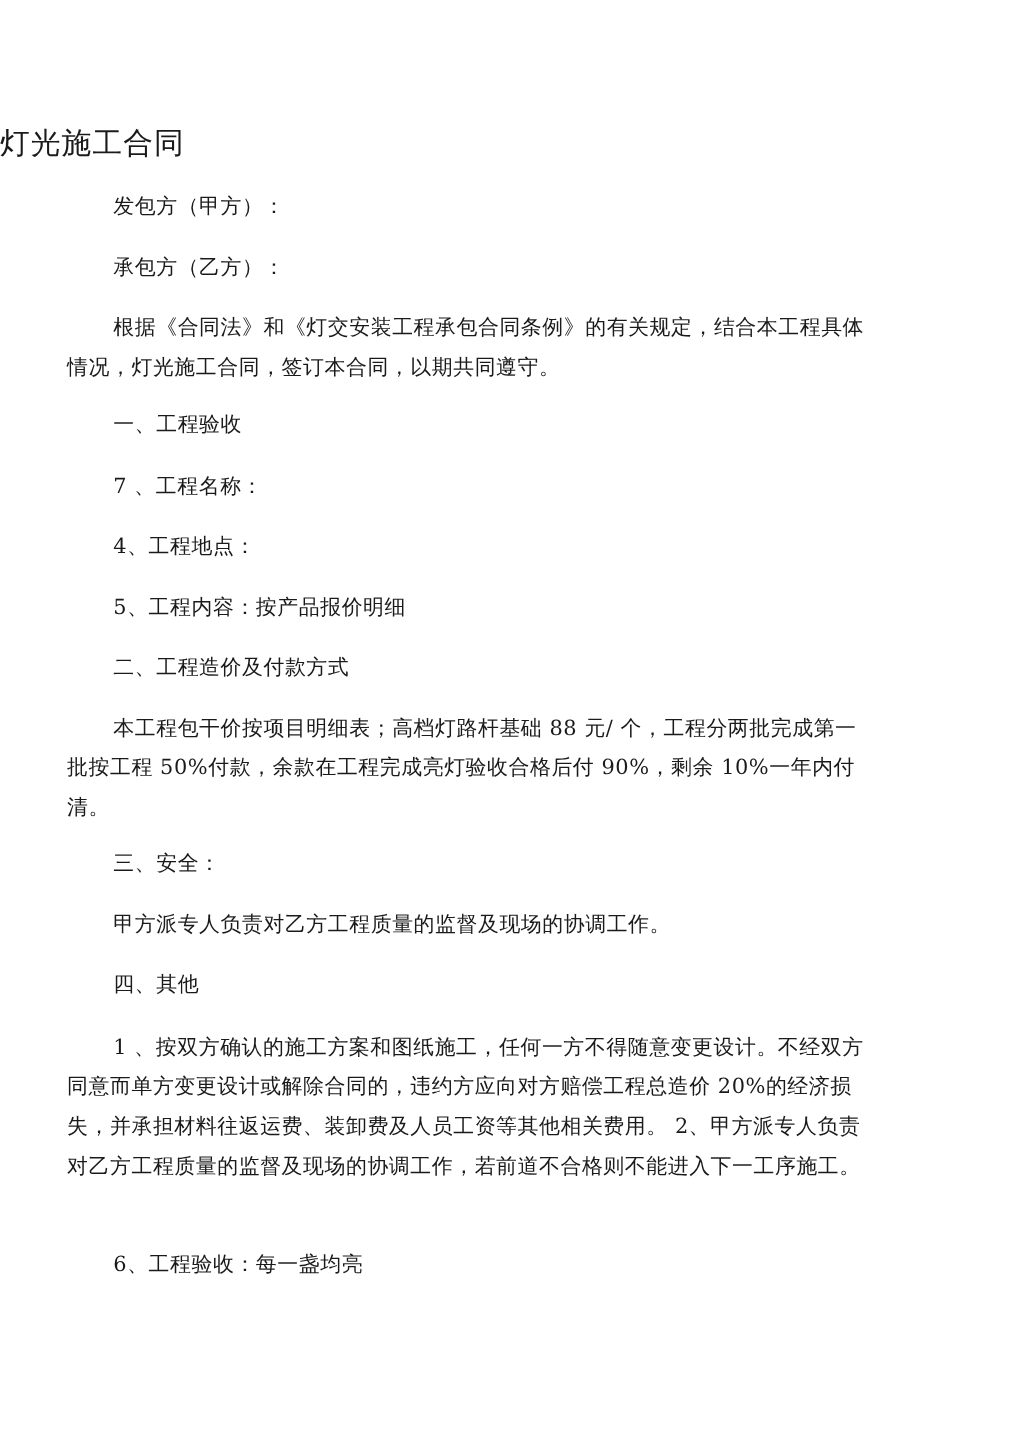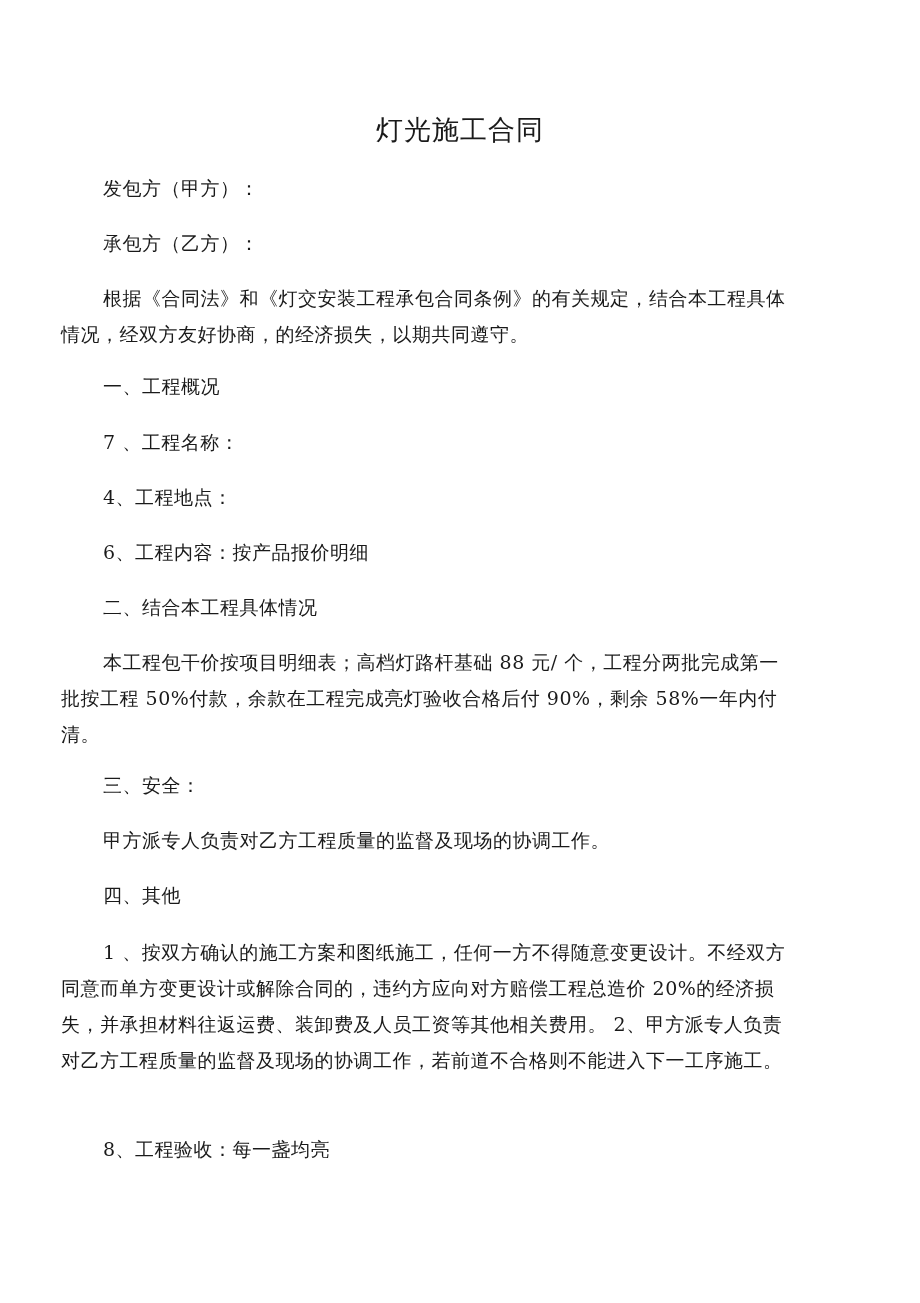--- a/index.html
+++ b/index.html
@@ -3,45 +3,45 @@
 <meta charset="utf-8">
 <style>
   html, body { margin: 0; padding: 0; background: #ffffff; }
   body {
     width: 920px; height: 1303px; position: relative; overflow: hidden;
     font-family: "DejaVu Serif", "Liberation Serif", serif;
     color: #1a1a1a;
   }
   .title {
     position: absolute; left: 0; top: 112px; width: 920px;
-    text-align: center; font-size: 27px; letter-spacing: 1px;
+    font-size: 27px; letter-spacing: 1px;
   }
   .p {
     position: absolute; left: 61px; width: 730px;
     font-size: 19px; line-height: 36px; letter-spacing: 0.5px;
   }
   .indent { text-indent: 42px; }
 </style>
 </head>
 <body>
 
 <div>
   <div class="title">灯光施工合同</div>
 
   <div class="p indent" style="top:170px">发包方（甲方）：</div>
   <div class="p indent" style="top:225px">承包方（乙方）：</div>
-  <div class="p indent" style="top:280px">根据《合同法》和《灯交安装工程承包合同条例》的有关规定，结合本工程具体情况，经双方友好协商，的经济损失，以期共同遵守。</div>
+  <div class="p indent" style="top:280px">根据《合同法》和《灯交安装工程承包合同条例》的有关规定，结合本工程具体情况，灯光施工合同，签订本合同，以期共同遵守。</div>
 
-  <div class="p indent" style="top:368px">一、工程概况</div>
+  <div class="p indent" style="top:368px">一、工程验收</div>
   <div class="p indent" style="top:424px">7 、工程名称：</div>
   <div class="p indent" style="top:479px">4、工程地点：</div>
-  <div class="p indent" style="top:534px">6、工程内容：按产品报价明细</div>
+  <div class="p indent" style="top:534px">5、工程内容：按产品报价明细</div>
 
-  <div class="p indent" style="top:589px">二、结合本工程具体情况</div>
-  <div class="p indent" style="top:644px">本工程包干价按项目明细表；高档灯路杆基础 88 元/ 个，工程分两批完成第一批按工程 50%付款，余款在工程完成亮灯验收合格后付 90%，剩余 58%一年内付清。</div>
+  <div class="p indent" style="top:589px">二、工程造价及付款方式</div>
+  <div class="p indent" style="top:644px">本工程包干价按项目明细表；高档灯路杆基础 88 元/ 个，工程分两批完成第一批按工程 50%付款，余款在工程完成亮灯验收合格后付 90%，剩余 10%一年内付清。</div>
 
   <div class="p indent" style="top:767px">三、安全：</div>
   <div class="p indent" style="top:822px">甲方派专人负责对乙方工程质量的监督及现场的协调工作。</div>
 
   <div class="p indent" style="top:877px">四、其他</div>
   <div class="p indent" style="top:934px">1 、按双方确认的施工方案和图纸施工，任何一方不得随意变更设计。不经双方同意而单方变更设计或解除合同的，违约方应向对方赔偿工程总造价 20%的经济损失，并承担材料往返运费、装卸费及人员工资等其他相关费用。 2、甲方派专人负责对乙方工程质量的监督及现场的协调工作，若前道不合格则不能进入下一工序施工。</div>
-  <div class="p indent" style="top:1131px">8、工程验收：每一盏均亮</div>
+  <div class="p indent" style="top:1131px">6、工程验收：每一盏均亮</div>
 </div>
 
 </body></html>

